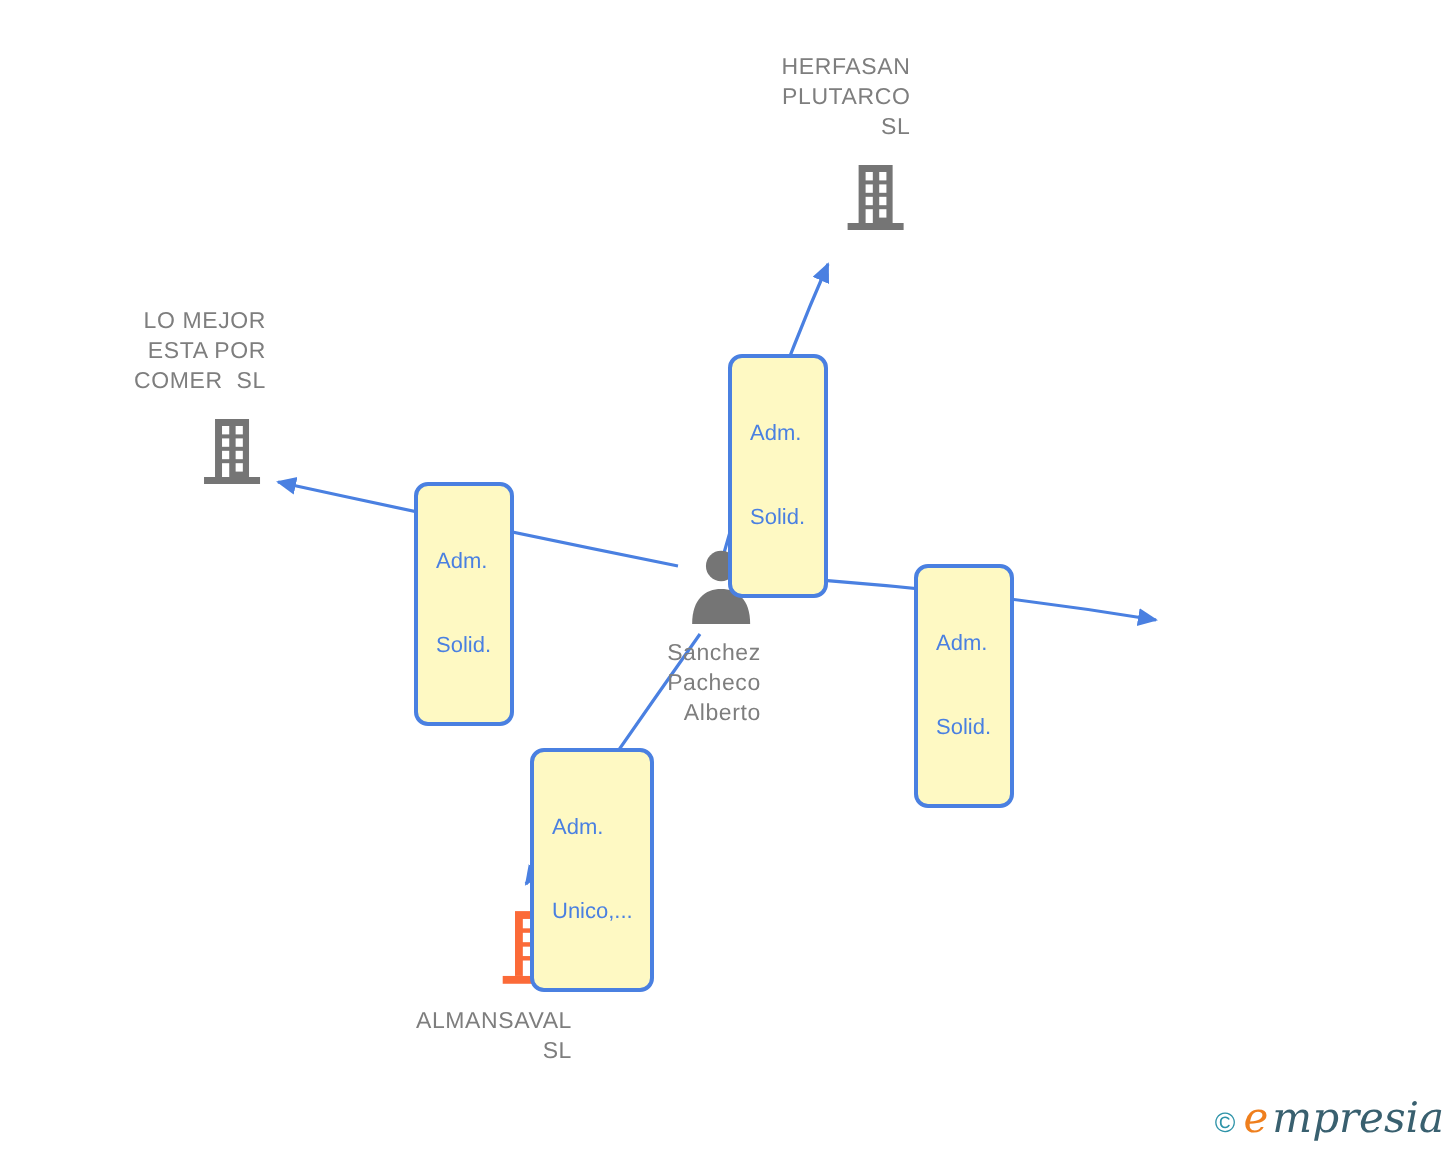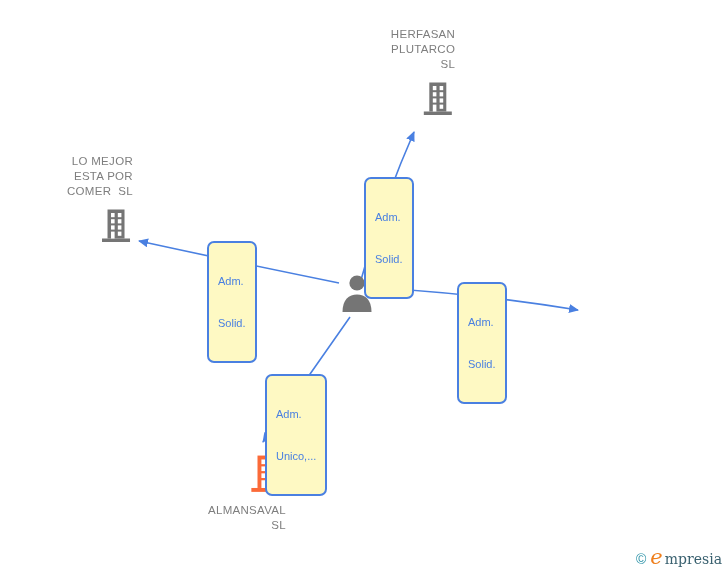--- a/index.html
+++ b/index.html
@@ -33,21 +33,21 @@
   .edge-label{
     position:absolute;background:#fef9c3;border:2px solid var(--edge-blue);
     border-radius:7px;padding:3px 9px;font-size:11px;line-height:14px;
     color:var(--edge-blue);cursor:pointer;white-space:pre;
   }
   .watermark{
     position:absolute;right:6px;top:547px;display:flex;align-items:baseline;gap:4px;
   }
   .wm-copy{color:var(--wm-teal);font-size:14px;}
   .wm-e{color:var(--wm-orange);font-size:21px;font-style:italic;font-family:"DejaVu Serif",serif;line-height:20px;}
-  .wm-rest{color:var(--wm-dark);font-size:14px;font-family:"DejaVu Serif",serif;margin-left:-2px;}
+  .wm-rest{color:var(--wm-dark);font-size:21px;font-style:italic;font-family:"DejaVu Serif",serif;margin-left:-2px;}
 </style>
 </head>
 <body>
 
 <div class="canvas">
 
   <svg class="edges" viewBox="0 0 728 575" xmlns="http://www.w3.org/2000/svg">
     <defs>
       <marker id="arrow" markerUnits="userSpaceOnUse" markerWidth="12" markerHeight="11" refX="9" refY="4.5" orient="auto">
         <path d="M0,0 L10,4.5 L0,9 Z" fill="#4a80e1" style="fill:var(--edge-blue)"></path>
@@ -123,20 +123,25 @@
       <div>ALMANSAVAL</div>
       <div>SL</div>
     </div>
   </div>
 
   <div class="node" style="left:357px;top:274px;">
     <svg class="icon-person" viewBox="0 0 40 38">
       <circle cx="20" cy="9" r="7.6" fill="currentColor"></circle>
       <path d="M5.5 38 C5.5 25.5 12 20.5 20 20.5 C28 20.5 34.5 25.5 34.5 38 Z" fill="currentColor"></path>
     </svg>
+    <div class="person-label">
+      <div>Sanchez</div>
+      <div>Pacheco</div>
+      <div>Alberto</div>
+    </div>
   </div>
 
   <div class="edge-label" style="left:364px;top:177px;">
     <div>Adm.</div>
     <div>Solid.</div>
   </div>
   <div class="edge-label" style="left:207px;top:241px;">
     <div>Adm.</div>
     <div>Solid.</div>
   </div>

